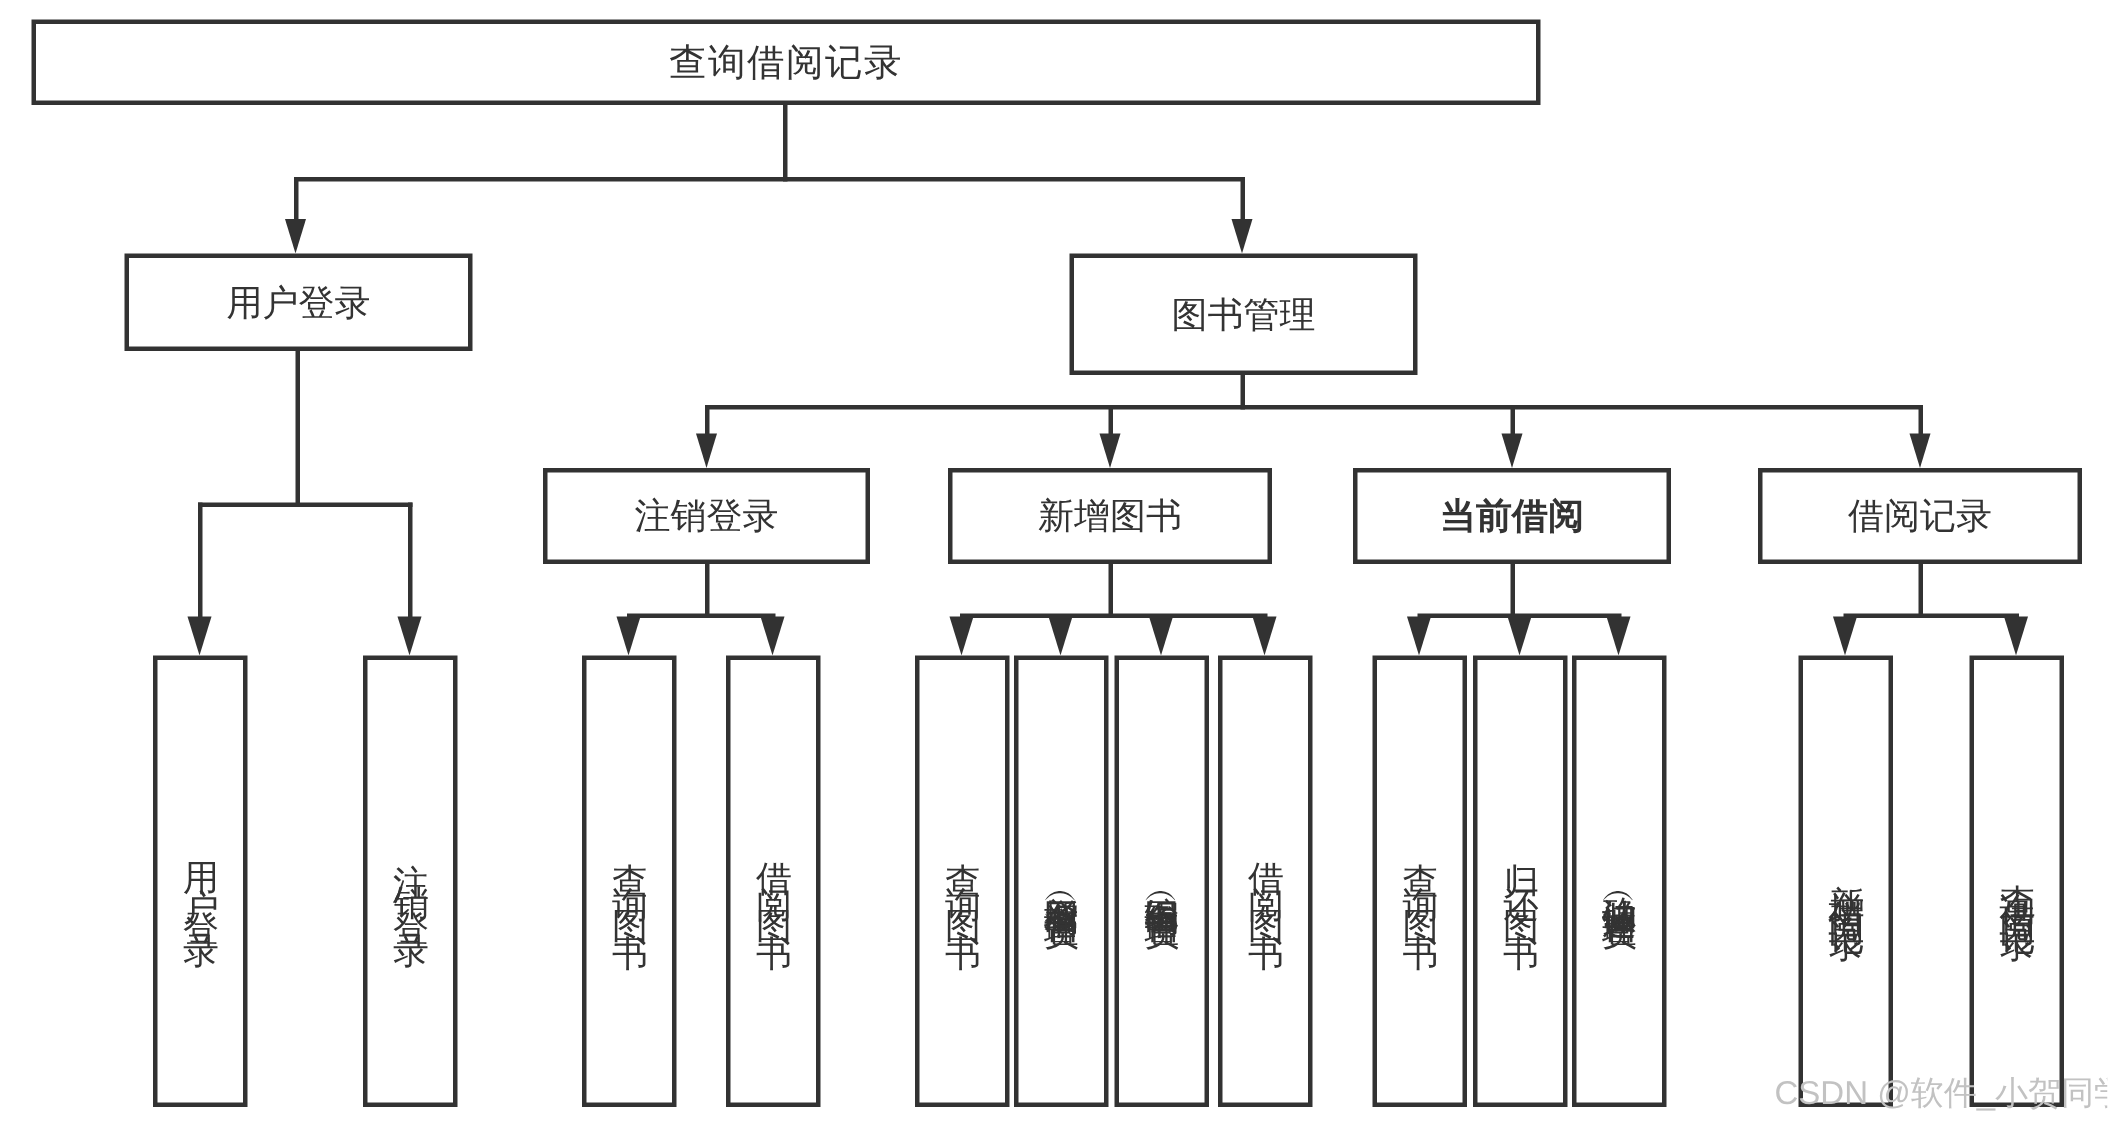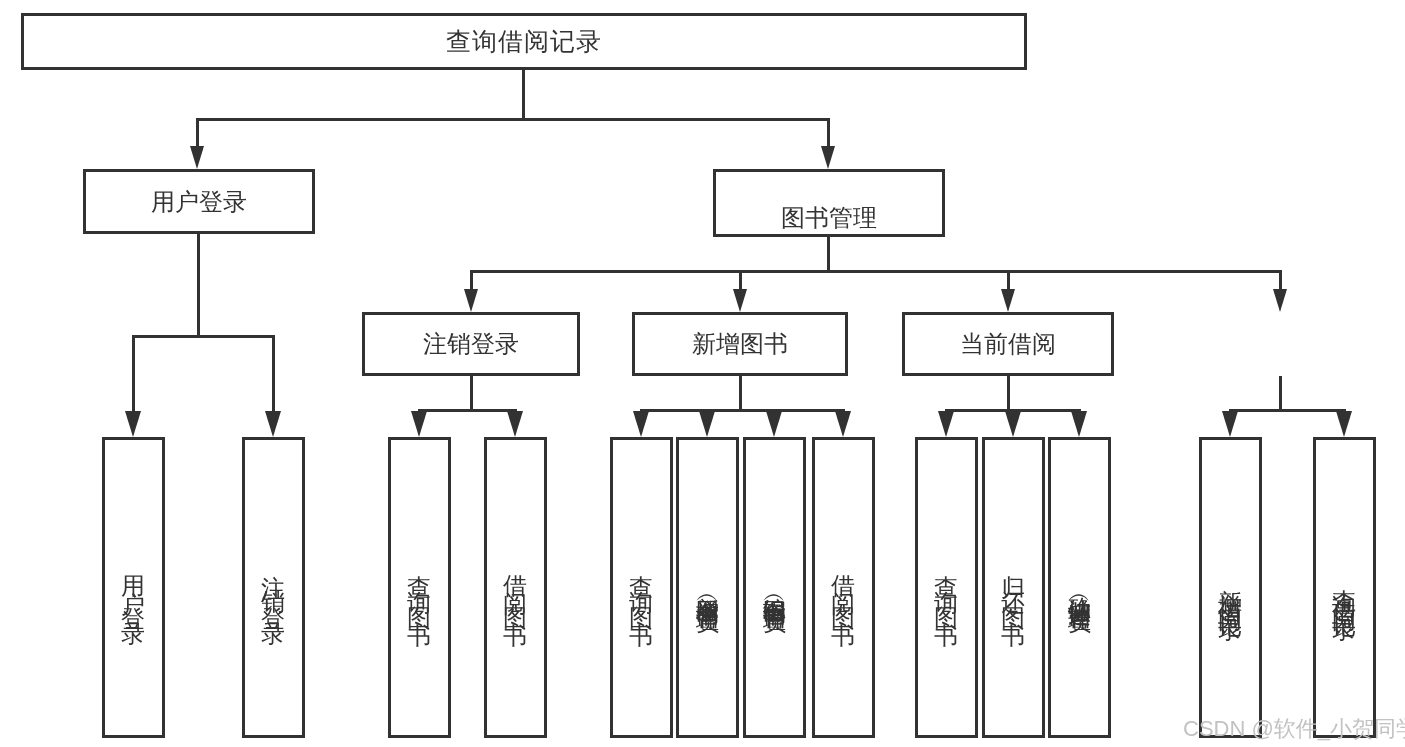--- a/index.html
+++ b/index.html
@@ -84,21 +84,21 @@
   <div class="vline" style="left:522px; top:69px; height:52px;"></div>
   <div class="hline" style="left:196px; top:118px; width:634px;"></div>
   <div class="vline" style="left:196px; top:118px; height:31px;"></div>
   <div class="arrow" style="left:190px; top:146px;"></div>
   <div class="vline" style="left:827px; top:118px; height:31px;"></div>
   <div class="arrow" style="left:821px; top:146px;"></div>
 
   <div class="node h" style="left:83px; top:169px; width:232px; height:65px;">
     <span>用户登录</span>
   </div>
-  <div class="node h" style="left:713px; top:169px; width:232px; height:68px;align-items:flex-end;">
+  <div class="node h" style="left:713px; top:169px; width:232px; height:81px;">
     <span>图书管理</span>
   </div>
 
   <div class="vline" style="left:197px; top:233px; height:104px;"></div>
   <div class="hline" style="left:132px; top:335px; width:143px;"></div>
   <div class="vline" style="left:132px; top:335px; height:78px;"></div>
   <div class="arrow lg" style="left:125px; top:411px;"></div>
   <div class="vline" style="left:272px; top:335px; height:78px;"></div>
   <div class="arrow lg" style="left:265px; top:411px;"></div>
 
@@ -112,22 +112,25 @@
   <div class="arrow" style="left:1001px; top:289px;"></div>
   <div class="vline" style="left:1279px; top:270px; height:21px;"></div>
   <div class="arrow" style="left:1273px; top:289px;"></div>
 
   <div class="node h" style="left:362px; top:312px; width:218px; height:64px;">
     <span>注销登录</span>
   </div>
   <div class="node h" style="left:632px; top:312px; width:216px; height:64px;">
     <span>新增图书</span>
   </div>
-  <div class="node h" style="left:902px; top:312px; width:212px; height:64px;">
+  <div class="node h" style="left:902px; top:312px; width:212px; height:64px;font-weight:bold;">
     <span>当前借阅</span>
+  </div>
+  <div class="node h" style="left:1172px; top:312px; width:216px; height:64px;">
+    <span>借阅记录</span>
   </div>
 
   <div class="vline" style="left:470px; top:376px; height:36px;"></div>
   <div class="hline" style="left:418px; top:409px; width:99px;"></div>
   <div class="arrow lg" style="left:411px; top:411px;"></div>
   <div class="arrow lg" style="left:507px; top:411px;"></div>
 
   <div class="vline" style="left:739px; top:376px; height:36px;"></div>
   <div class="hline" style="left:640px; top:409px; width:205px;"></div>
   <div class="arrow lg" style="left:633px; top:411px;"></div>

